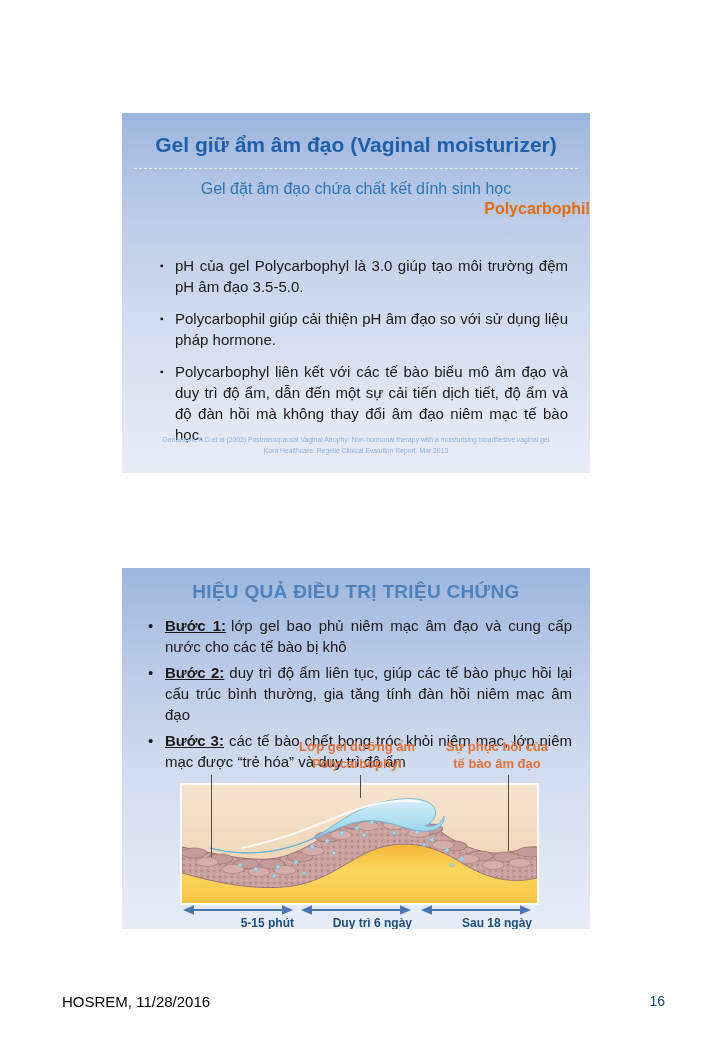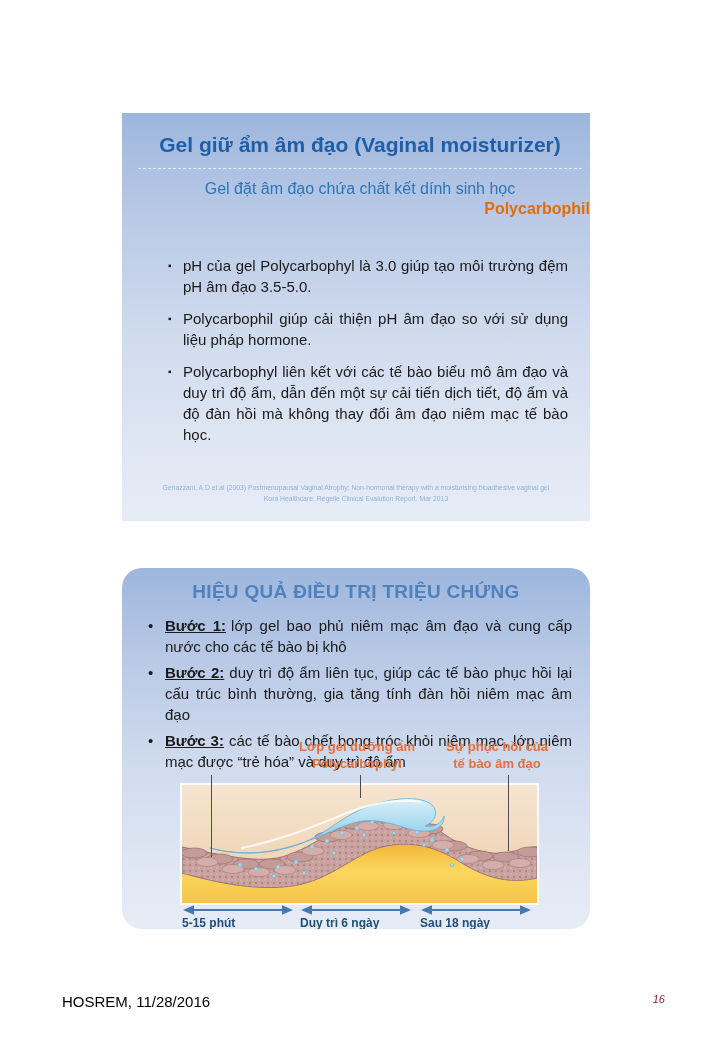--- a/index.html
+++ b/index.html
@@ -13,31 +13,31 @@
   
   .doc-header {
     position:absolute; top:26px; left:0; width:714px;
     text-align:center; font-size:15px; color:#000;
   }
   .doc-header .bold { font-weight:bold; }
   .doc-footer-left {
     position:absolute; left:62px; top:993px; font-size:15px; color:#000;
   }
   .doc-footer-page {
-    position:absolute; right:49px; top:993px; font-size:11px; color:#7f1d1d;font-style:italic;
+    position:absolute; right:49px; top:993px; font-size:14px; color:#0c4a6e;
   }
 
   
   .slide {
     position:absolute; left:122px; width:468px;
     background:linear-gradient(180deg,#9db6dd 0%,#b9c9e6 25%,#d0dbee 55%,#e1e8f4 85%,#e6ecf6 100%);
     overflow:hidden;
   }
-  .slide1 { top:113px; height:408px;padding-left:8px; }
-  .slide2 { top:568px; height:361px;border-radius:20px; }
+  .slide1 { top:113px; height:360px; }
+  .slide2 { top:568px; height:361px; }
 
   
   .s1-title {
     margin-top:20px; text-align:center; font-size:21px; font-weight:bold;
     color:#1F5FA9;
   }
   .s1-divider {
     width:444px; margin:11px auto 0; border:none;
     border-top:1px dashed #eef3fa; opacity:.85;
   }
@@ -80,21 +80,21 @@
   .pl1 { left:89px;  top:207px; height:82px; }
   .pl2 { left:238px; top:207px; height:23px; }
   .pl3 { left:386px; top:207px; height:76px; }
 
   .tissue-figure {
     position:absolute; left:58px; top:215px; width:359px; height:122px;
     border:2px solid #fbfbfb; background:#f3dcc2; z-index:2;
   }
   .timeline-arrows { position:absolute; left:60px; top:335px; width:355px; height:14px; }
   .tl-label {
-    position:absolute; top:348px; width:112px; text-align:left;
+    position:absolute; top:348px; width:112px; text-align:right;
     font-size:12px; font-weight:bold; color:#1F4E79;
   }
   .tl1 { left:60px; } .tl2 { left:178px; } .tl3 { left:298px; }
 </style>
 </head>
 <body>
 
 <div class="page">
 
 

